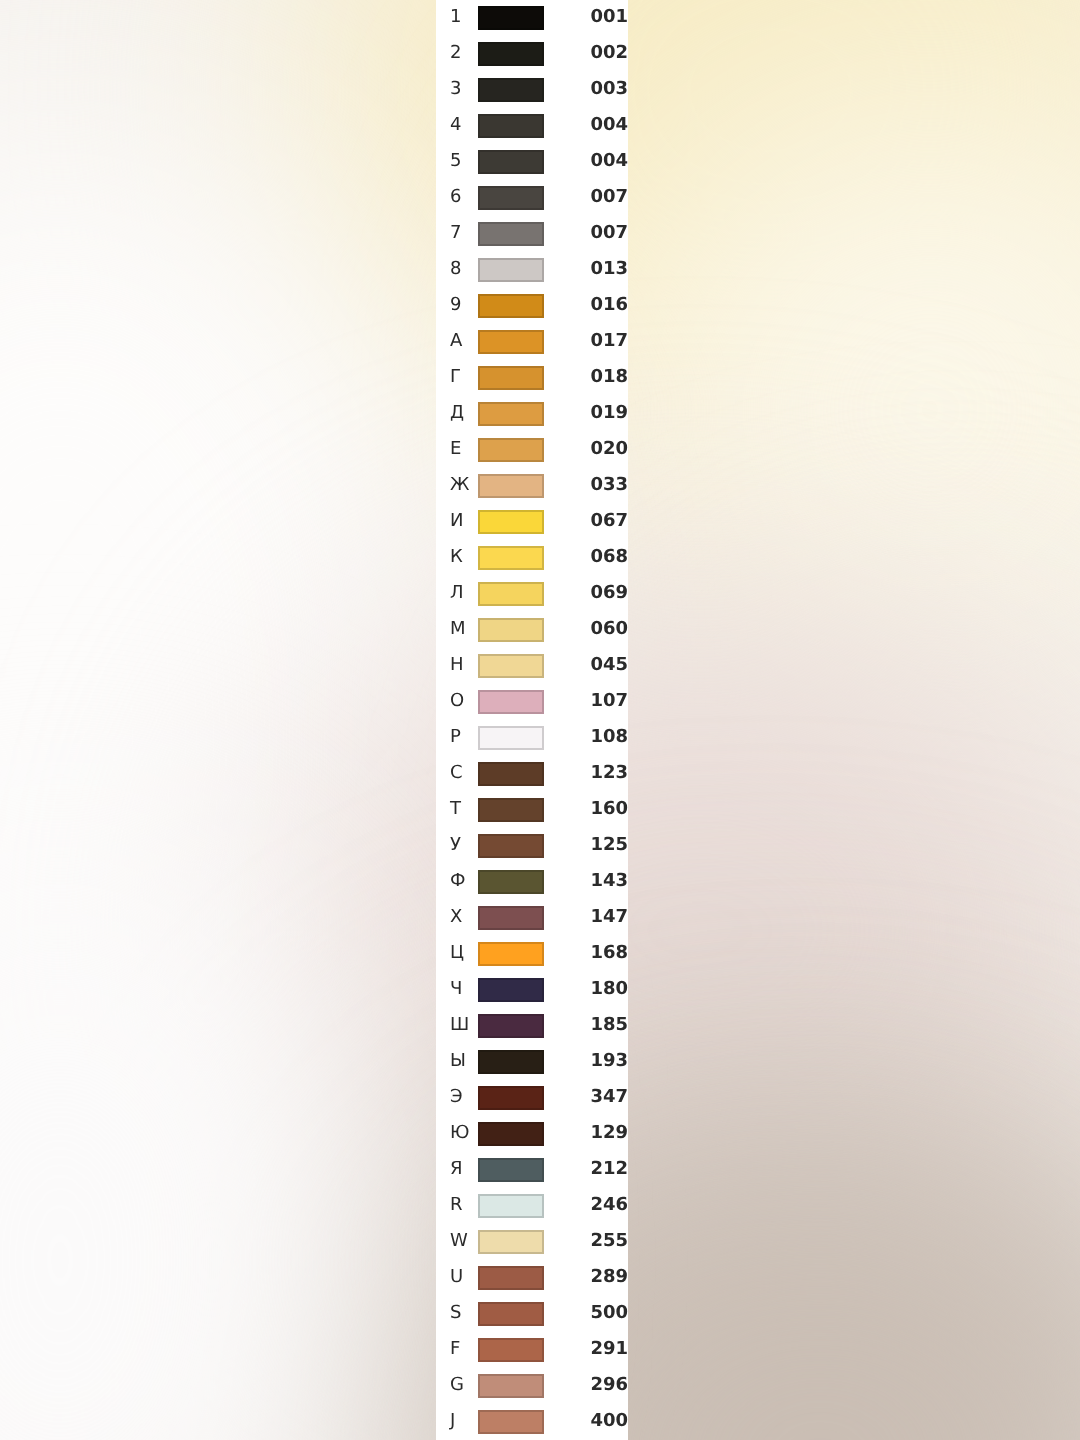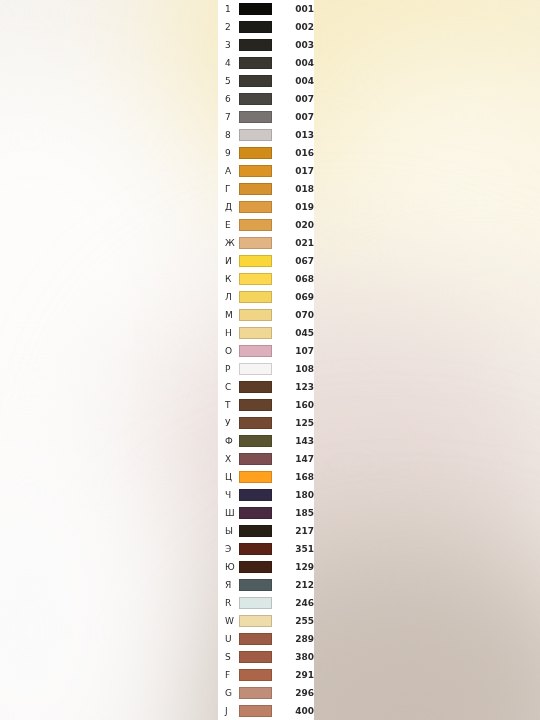--- a/index.html
+++ b/index.html
@@ -249,21 +249,21 @@
           <span class="row-swatch-cell">
             <span class="row-swatch" style="background-color: rgb(221, 161, 76);"></span>
           </span>
           <span class="row-index">020</span>
         </div>
         <div class="palette-row">
           <span class="row-key">Ж</span>
           <span class="row-swatch-cell">
             <span class="row-swatch" style="background-color: rgb(227, 180, 131);"></span>
           </span>
-          <span class="row-index">021</span>
+          <span class="row-index">033</span>
         </div>
         <div class="palette-row">
           <span class="row-key">И</span>
           <span class="row-swatch-cell">
             <span class="row-swatch" style="background-color: rgb(250, 215, 57);"></span>
           </span>
           <span class="row-index">067</span>
         </div>
         <div class="palette-row">
           <span class="row-key">К</span>
@@ -277,21 +277,21 @@
           <span class="row-swatch-cell">
             <span class="row-swatch" style="background-color: rgb(245, 212, 94);"></span>
           </span>
           <span class="row-index">069</span>
         </div>
         <div class="palette-row">
           <span class="row-key">М</span>
           <span class="row-swatch-cell">
             <span class="row-swatch" style="background-color: rgb(239, 213, 133);"></span>
           </span>
-          <span class="row-index">070</span>
+          <span class="row-index">060</span>
         </div>
         <div class="palette-row">
           <span class="row-key">Н</span>
           <span class="row-swatch-cell">
             <span class="row-swatch" style="background-color: rgb(240, 215, 149);"></span>
           </span>
           <span class="row-index">045</span>
         </div>
         <div class="palette-row">
           <span class="row-key">О</span>
@@ -361,28 +361,28 @@
           <span class="row-swatch-cell">
             <span class="row-swatch" style="background-color: rgb(74, 42, 64);"></span>
           </span>
           <span class="row-index">185</span>
         </div>
         <div class="palette-row">
           <span class="row-key">Ы</span>
           <span class="row-swatch-cell">
             <span class="row-swatch" style="background-color: rgb(40, 31, 21);"></span>
           </span>
-          <span class="row-index">217</span>
+          <span class="row-index">193</span>
         </div>
         <div class="palette-row">
           <span class="row-key">Э</span>
           <span class="row-swatch-cell">
             <span class="row-swatch" style="background-color: rgb(90, 35, 22);"></span>
           </span>
-          <span class="row-index">351</span>
+          <span class="row-index">347</span>
         </div>
         <div class="palette-row">
           <span class="row-key">Ю</span>
           <span class="row-swatch-cell">
             <span class="row-swatch" style="background-color: rgb(66, 33, 21);"></span>
           </span>
           <span class="row-index">129</span>
         </div>
         <div class="palette-row">
           <span class="row-key">Я</span>
@@ -410,21 +410,21 @@
           <span class="row-swatch-cell">
             <span class="row-swatch" style="background-color: rgb(156, 91, 69);"></span>
           </span>
           <span class="row-index">289</span>
         </div>
         <div class="palette-row">
           <span class="row-key">S</span>
           <span class="row-swatch-cell">
             <span class="row-swatch" style="background-color: rgb(160, 92, 68);"></span>
           </span>
-          <span class="row-index">380</span>
+          <span class="row-index">500</span>
         </div>
         <div class="palette-row">
           <span class="row-key">F</span>
           <span class="row-swatch-cell">
             <span class="row-swatch" style="background-color: rgb(172, 101, 73);"></span>
           </span>
           <span class="row-index">291</span>
         </div>
         <div class="palette-row">
           <span class="row-key">G</span>

